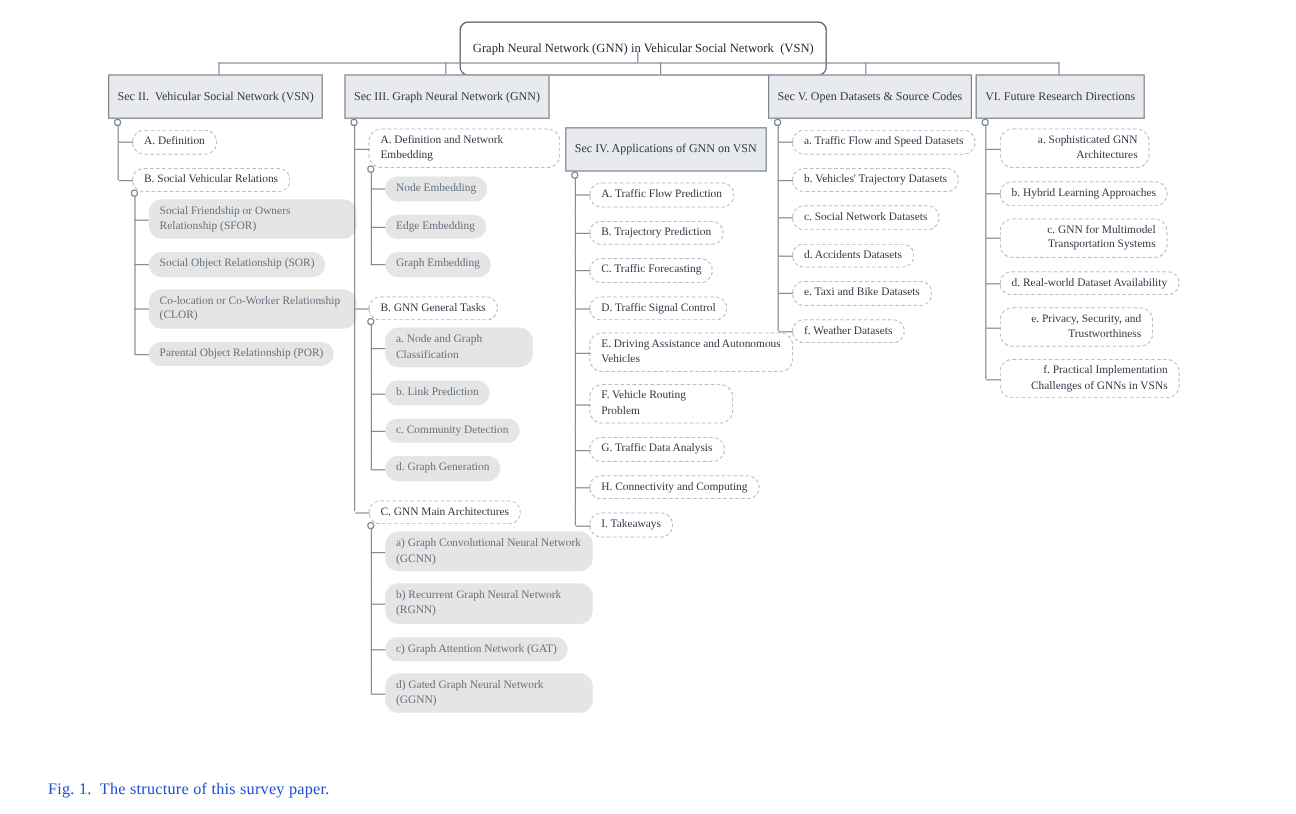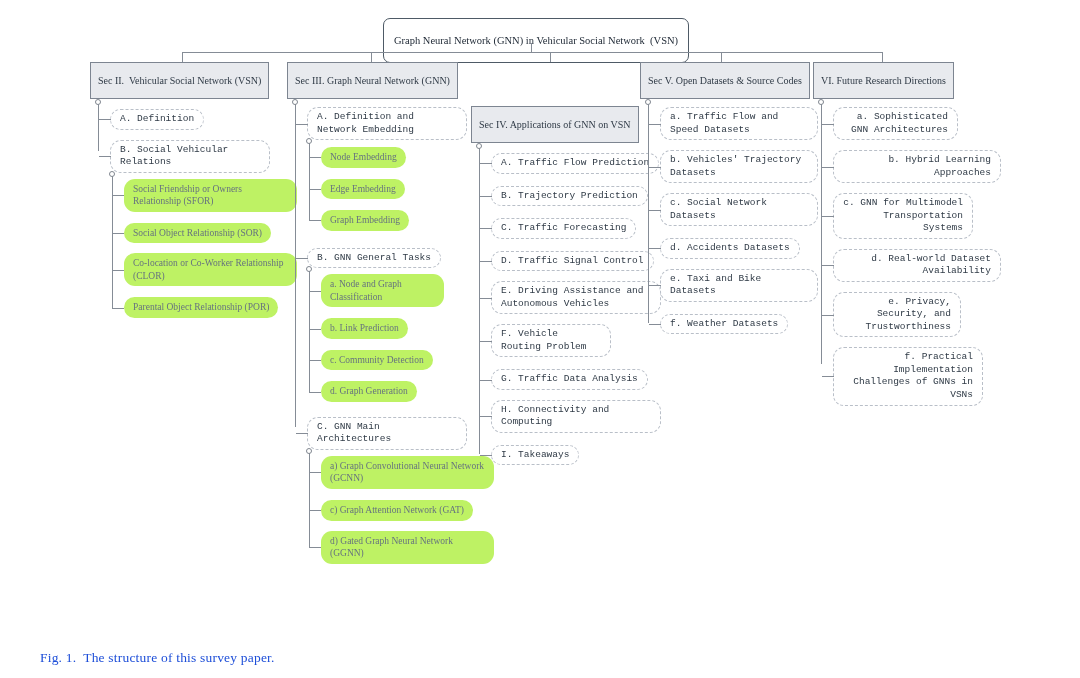--- a/index.html
+++ b/index.html
@@ -41,22 +41,22 @@
   }
   ul.tree > li{position:relative;padding:5px 0 5px 12px;}
   ul.tree > li::before{ 
     content:'';position:absolute;left:0;top:0;bottom:0;border-left:1px solid #858c96;
   }
   ul.tree > li:last-child::before{bottom:auto;height:var(--elbow,15px);}
   .node{position:relative;display:inline-block;font-size:9.5px;line-height:1.32;}
   .node::before{ 
     content:'';position:absolute;left:-12px;top:50%;width:12px;border-top:1px solid #858c96;
   }
-  .node.dashed{background:#fff;border:1px dashed #b9bfc8;border-radius:11px;padding:3px 9px;color:#2f3a46;font-family:Liberation Mono, monospace;}
-  .node.gray{background:#bef264;border-radius:11px;padding:4px 9px;color:#66737f;}
+  .node.dashed{background:#fff;border:1px dashed #b9bfc8;border-radius:11px;padding:3px 9px;color:#2f3a46;}
+  .node.gray{background:#e5e5e5;border-radius:11px;padding:4px 9px;color:#66737f;}
 
   
   .w105 > li > .node{max-width:105px;}
   .w138 > li > .node{max-width:138px;}
   .w140 > li > .node{max-width:140px;}
   .w148 > li > .node{max-width:148px;text-align:right;}
   .w150 > li > .node{max-width:150px;}
   .w155 > li > .node{max-width:155px;}
 
   
@@ -115,20 +115,21 @@
           <li><div class="node gray">a. Node and Graph Classification</div></li>
           <li><div class="node gray">b. Link Prediction</div></li>
           <li><div class="node gray">c. Community Detection</div></li>
           <li style="--elbow: 16.5px;"><div class="node gray">d. Graph Generation</div></li>
         </ul>
       </li>
       <li>
         <div class="node dashed">C. GNN Main Architectures</div>
         <ul class="tree w155">
           <li><div class="node gray">a) Graph Convolutional Neural Network (GCNN)</div></li>
+          <li><div class="node gray">b) Recurrent Graph Neural Network (RGNN)</div></li>
           <li><div class="node gray">c) Graph Attention Network (GAT)</div></li>
           <li style="--elbow: 21.5px;"><div class="node gray">d) Gated Graph Neural Network (GGNN)</div></li>
         </ul>
       </li>
     </ul>
   </div>
 
   <div class="col" id="col3">
     <div class="col-header">Sec IV. Applications of GNN on VSN</div>
     <ul class="tree w150">

